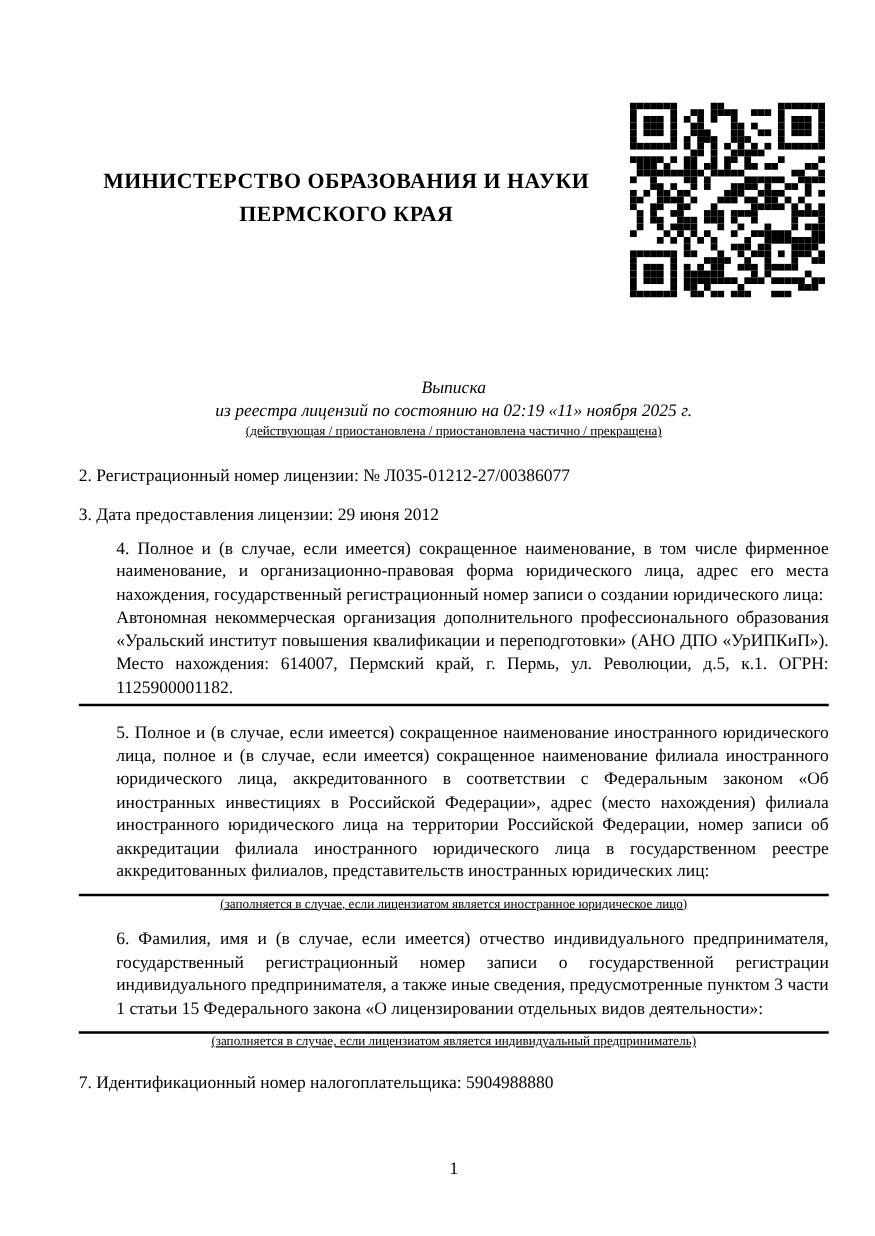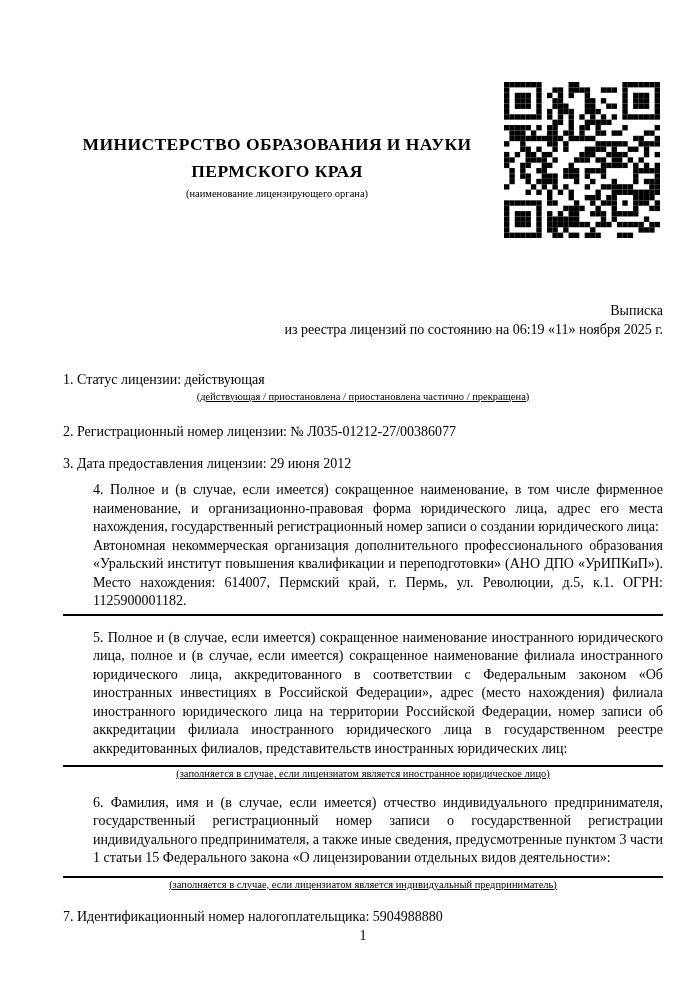--- a/index.html
+++ b/index.html
@@ -46,21 +46,21 @@
   .qr svg { display: block; }
 
   
   .content {
     position: absolute;
     left: 63px; top: 302px;
     width: 600px;
     font-size: 14px;
     line-height: 18.5px;
   }
-  .doc-title { text-align: right; }
+  .doc-title { text-align: center; font-style: italic; }
   p { margin: 0; }
   .para { text-align: justify; margin-left: 30px; }
   .item-status   { margin-top: 32px; }
   .small-caption {
     font-size: 10.5px;
     line-height: 13.5px;
     text-align: center;
     text-decoration: underline;
   }
   .item-regnum   { margin-top: 20px; }
@@ -88,21 +88,20 @@
 </head>
 <body>
 
 <div class="page">
 
   <div class="header-block">
     <div class="ministry-name">
       <div>МИНИСТЕРСТВО ОБРАЗОВАНИЯ И НАУКИ</div>
       <div>ПЕРМСКОГО КРАЯ</div>
     </div>
-    <div class="header-caption">(наименование лицензирующего органа)</div>
   </div>
 
   <div class="qr">
       <svg width="156" height="156" viewBox="0 0 156 156" xmlns="http://www.w3.org/2000/svg" fill="#000000">
         <rect x="0.00" y="0.00" width="5.38" height="5.38"></rect>
         <rect x="5.38" y="0.00" width="5.38" height="5.38"></rect>
         <rect x="10.76" y="0.00" width="5.38" height="5.38"></rect>
         <rect x="16.14" y="0.00" width="5.38" height="5.38"></rect>
         <rect x="21.52" y="0.00" width="5.38" height="5.38"></rect>
         <rect x="26.90" y="0.00" width="5.38" height="5.38"></rect>
@@ -527,24 +526,23 @@
         <rect x="112.97" y="150.62" width="5.38" height="5.38"></rect>
         <rect x="118.34" y="150.62" width="5.38" height="5.38"></rect>
         <rect x="123.72" y="150.62" width="5.38" height="5.38"></rect>
       </svg>
     </div>
 
   <div class="content">
 
     <div class="doc-title">
       <div>Выписка</div>
-      <div>из реестра лицензий по состоянию на 06:19 «11» ноября 2025 г.</div>
+      <div>из реестра лицензий по состоянию на 02:19 «11» ноября 2025 г.</div>
     </div>
 
-    <p class="item-status">1. Статус лицензии: действующая</p>
     <div class="small-caption">(действующая / приостановлена / приостановлена частично / прекращена)</div>
 
     <p class="item-regnum">2. Регистрационный номер лицензии: № Л035-01212-27/00386077</p>
 
     <p class="item-date">3. Дата предоставления лицензии: 29 июня 2012</p>
 
     <p class="para item-legal">4. Полное и (в случае, если имеется) сокращенное наименование, в том числе фирменное наименование, и организационно-правовая форма юридического лица, адрес его места нахождения, государственный регистрационный номер записи о создании юридического лица:</p>
     <p class="para">Автономная некоммерческая организация дополнительного профессионального образования «Уральский институт повышения квалификации и переподготовки» (АНО ДПО «УрИПКиП»). Место нахождения: 614007, Пермский край, г. Пермь, ул. Революции, д.5, к.1. ОГРН: 1125900001182.</p>
     <div class="rule rule-legal"></div>
 

